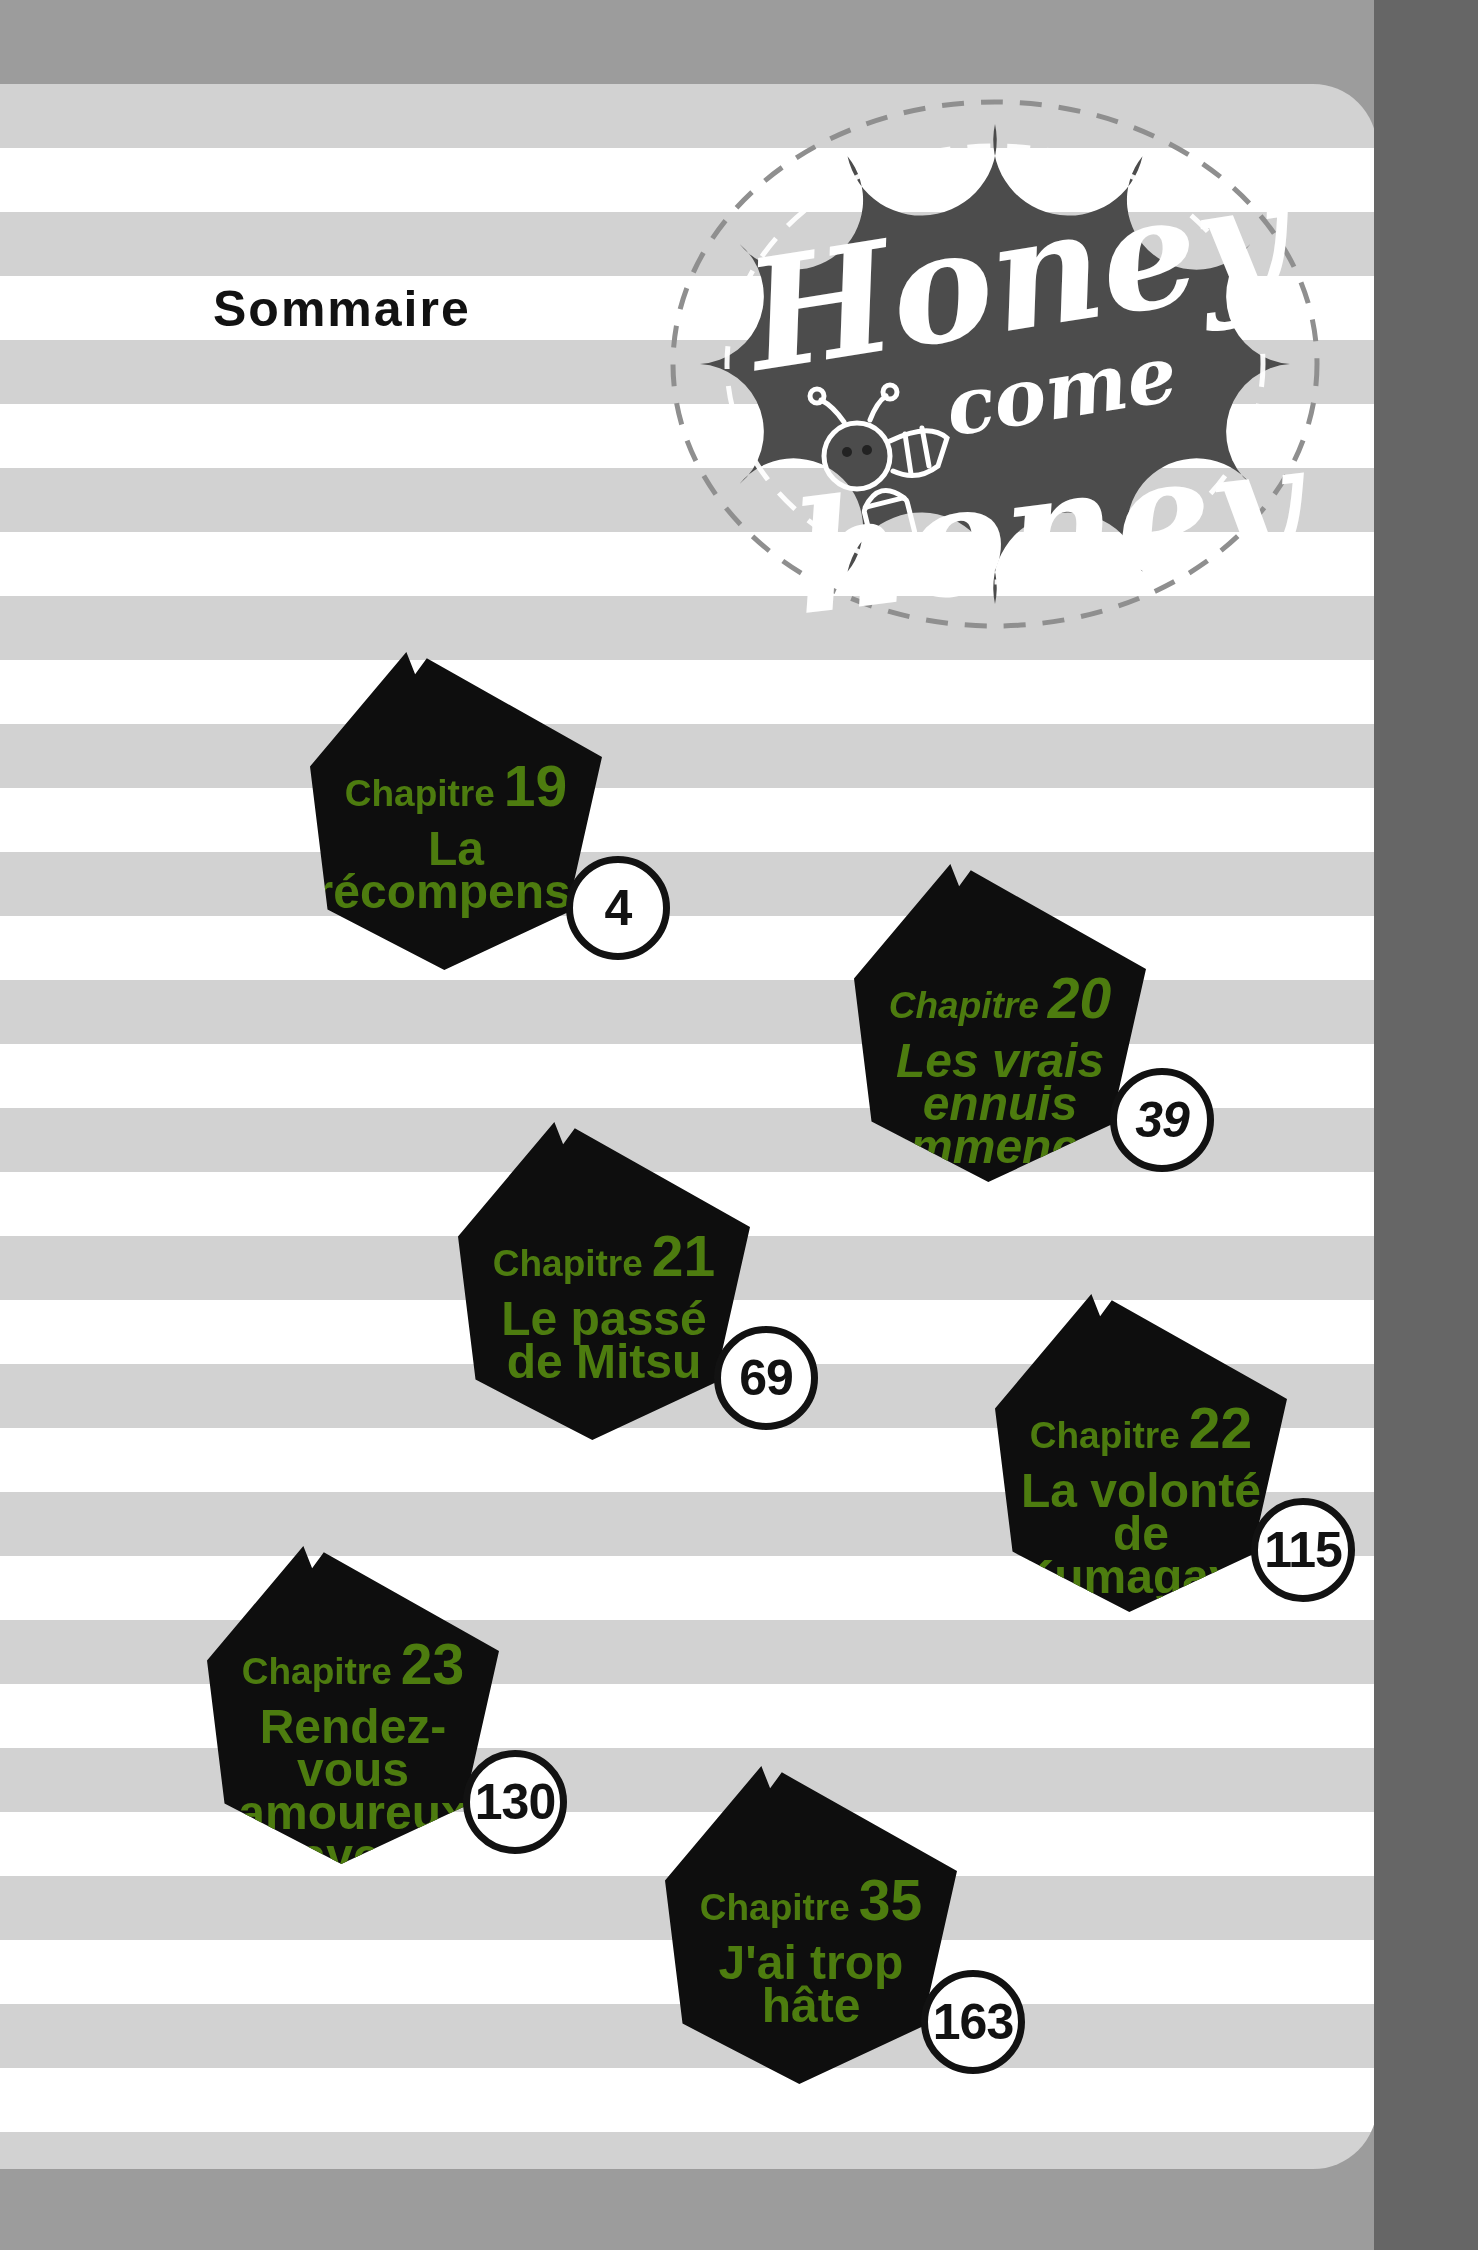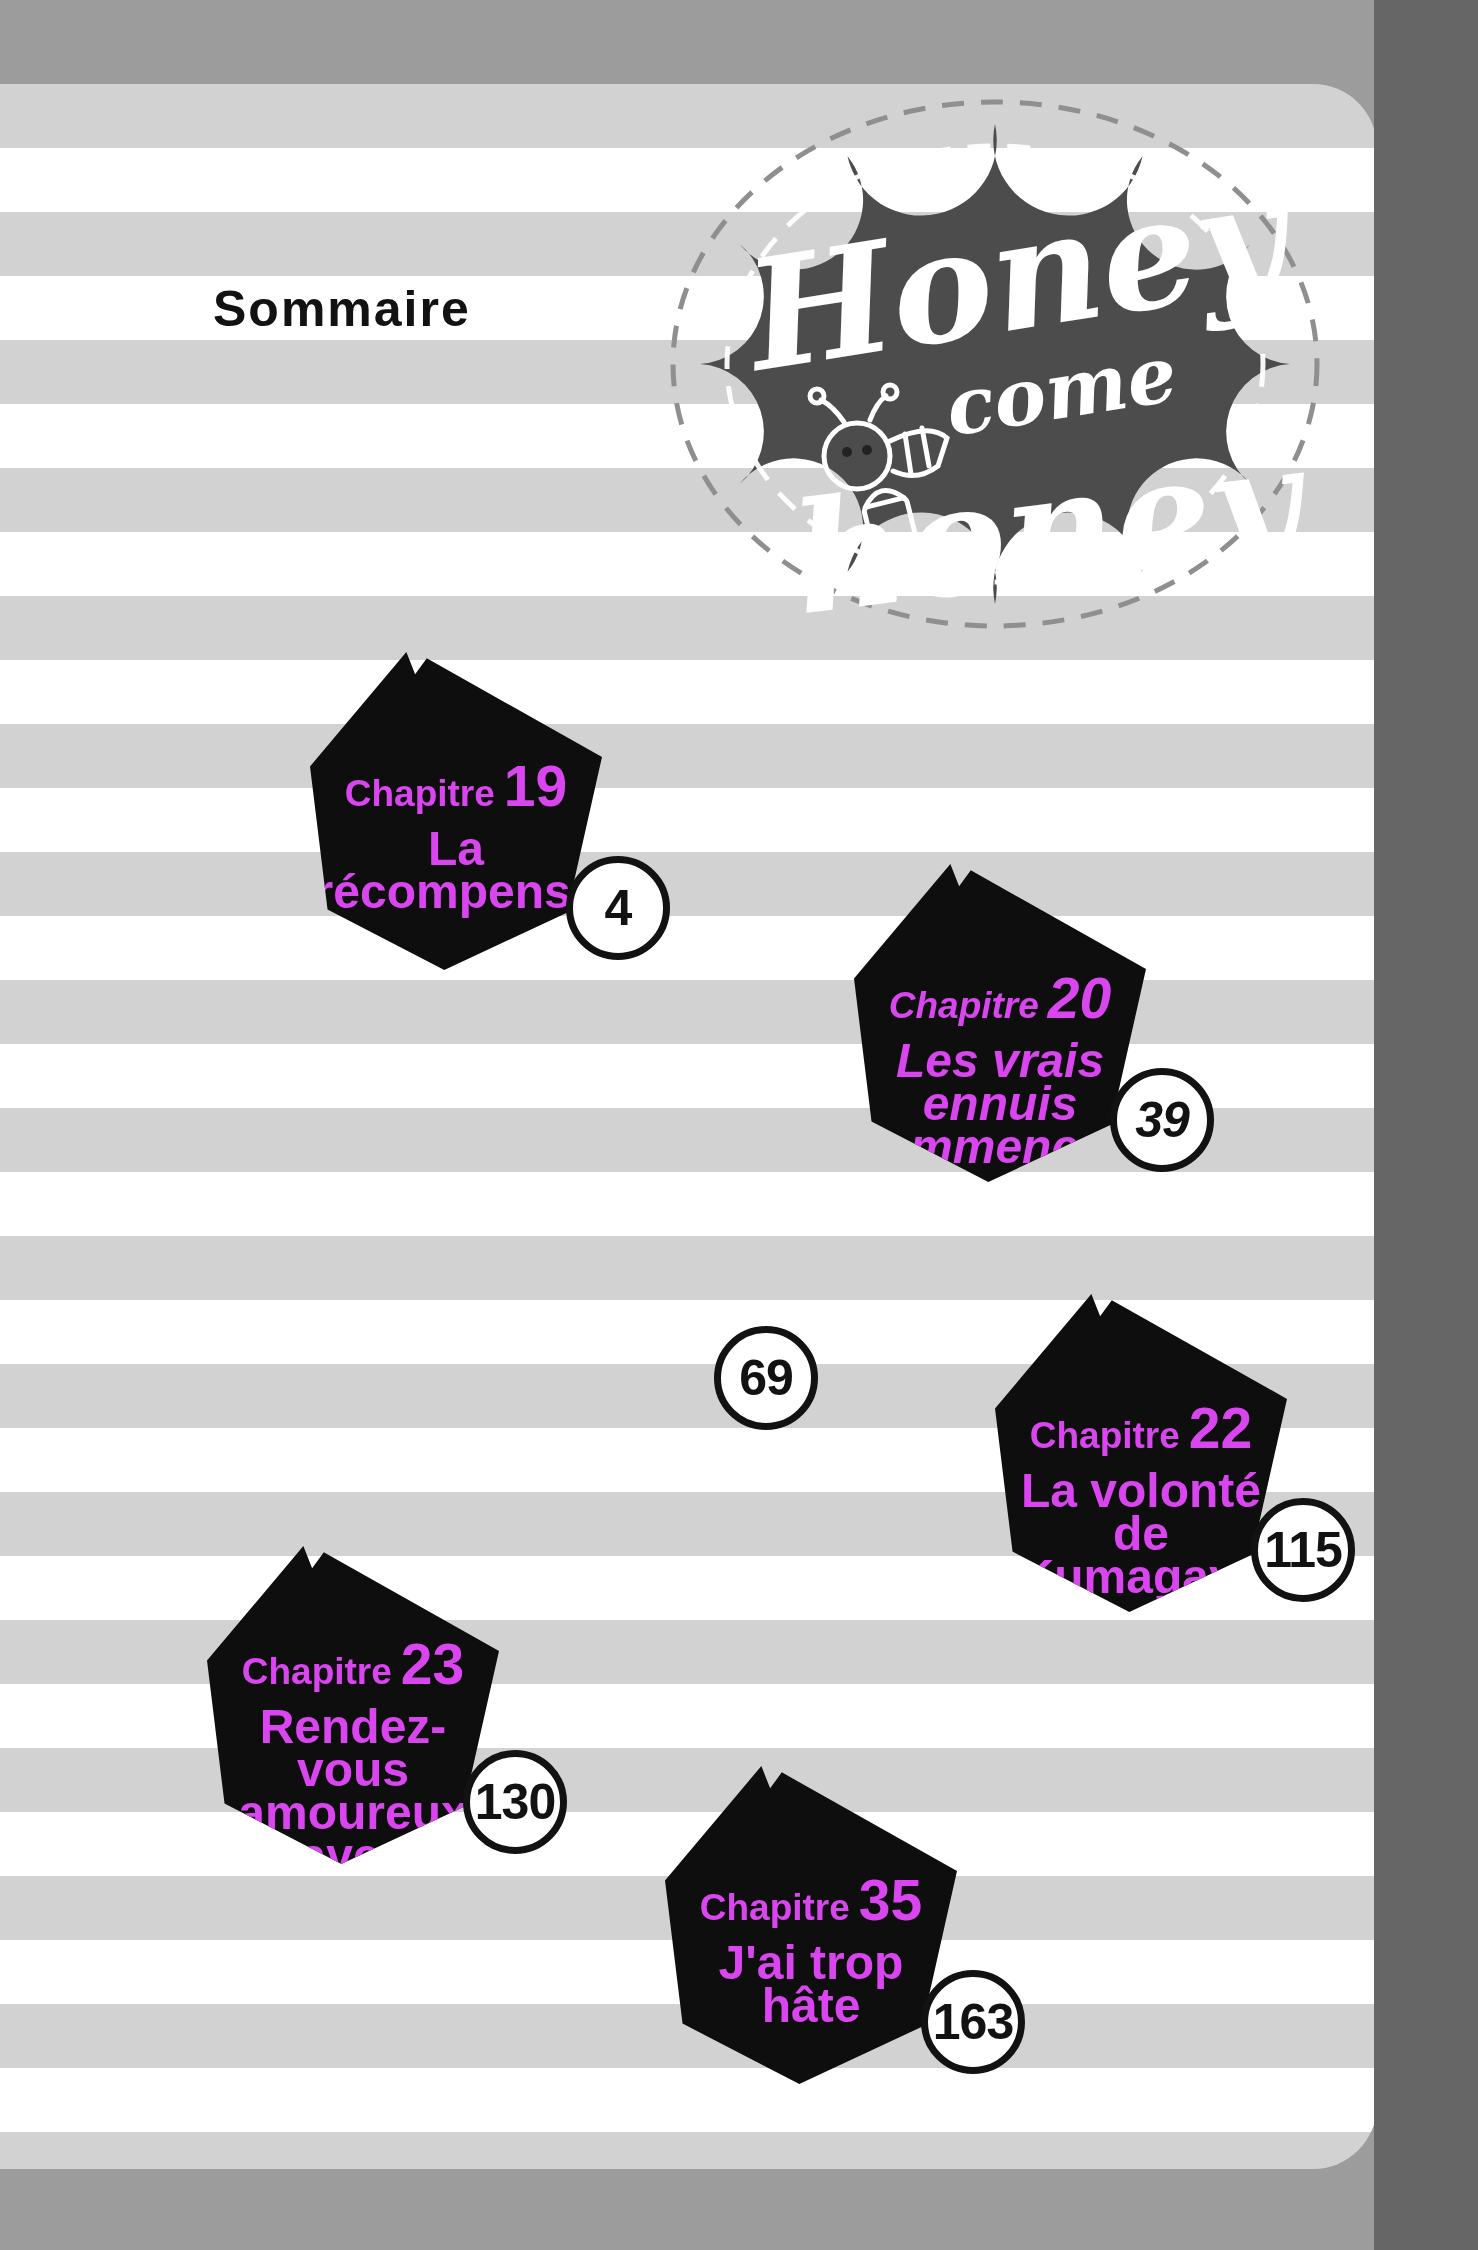--- a/index.html
+++ b/index.html
@@ -35,21 +35,21 @@
     fill:#ffffff;
   }
   .chapter{position:absolute;width:400px;height:340px;}
   .hex{
     position:absolute;left:0;top:0;width:292px;height:318px;
     background:var(--hexagon);
     clip-path:polygon(33% 0%, 36% 7%, 40% 2%, 100% 33%, 88% 82%, 46% 100%, 6% 81%, 0% 36%);
   }
   .hex-text{
     position:absolute;left:0;top:0;width:100%;height:100%;
-    padding-top:110px;text-align:center;color:#d946ef;
+    padding-top:110px;text-align:center;color:#4d7c0f;
   }
   .chapter.c4 .hex-text{padding-top:94px;}
   .ch-head{font-size:37px;font-weight:700;line-height:48px;}
   .ch-num{font-size:57px;font-weight:700;margin-left:9px;}
   .ch-title{
     font-size:48px;font-weight:700;line-height:43px;margin-top:9px;
     white-space:pre-line;
   }
   .page-circle{
     position:absolute;left:256px;top:204px;width:104px;height:104px;
@@ -134,20 +134,27 @@
           <div class="ch-title">Les vrais ennuis
 commencent</div>
         </div>
       </div>
       <div class="page-circle">
           <span>39</span>
         </div>
     </div>
 
     <div class="chapter c2">
+      <div class="hex">
+        <div class="hex-text">
+          <div class="ch-head"><span class="ch-label">Chapitre</span><span class="ch-num">21</span></div>
+          <div class="ch-title">Le passé
+de Mitsu</div>
+        </div>
+      </div>
       <div class="page-circle">
           <span>69</span>
         </div>
     </div>
 
     <div class="chapter c3">
       <div class="hex">
         <div class="hex-text">
           <div class="ch-head"><span class="ch-label">Chapitre</span><span class="ch-num">22</span></div>
           <div class="ch-title">La volonté de

